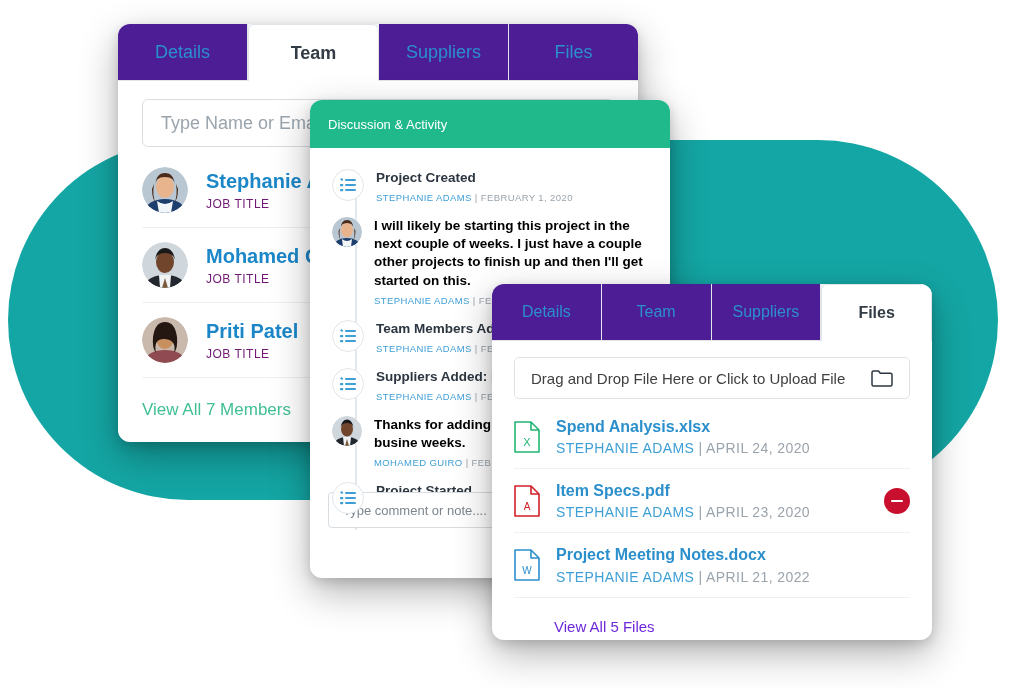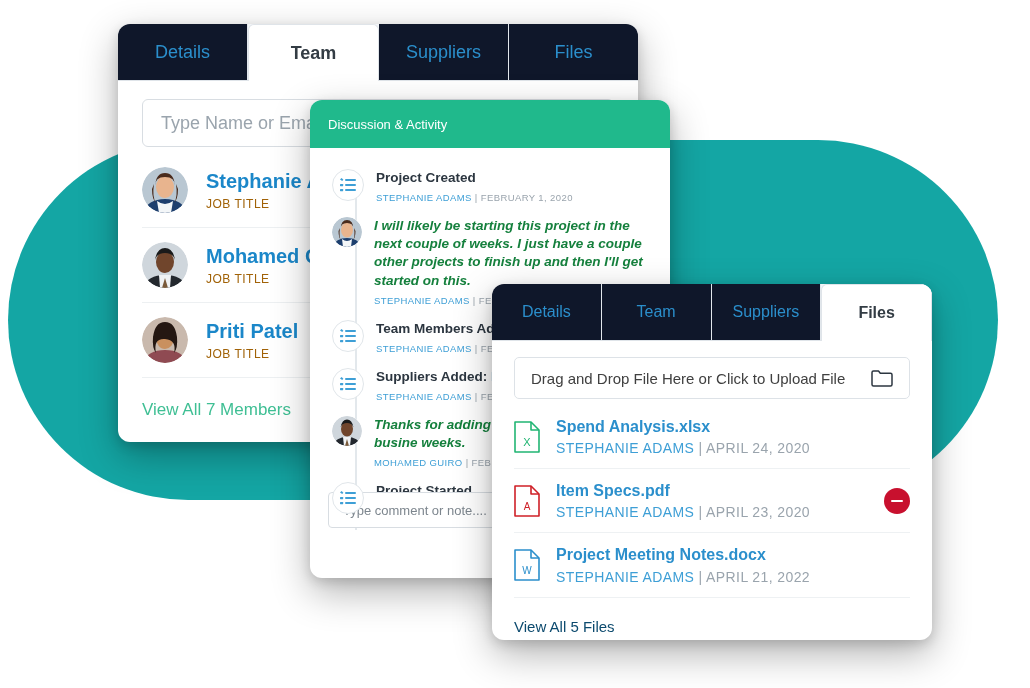--- a/index.html
+++ b/index.html
@@ -25,21 +25,21 @@
     box-shadow:0 14px 38px rgba(0,0,0,.30), 0 4px 12px rgba(0,0,0,.14);
     overflow:hidden;
   }
 
   
   .tabbar{display:flex;background:#f2f5f8;height:56px;align-items:stretch;
           border-bottom:1px solid #dfe4e9;}
   .tab{
     flex:1;display:flex;align-items:center;justify-content:center;
     font-size:17px;color:#2b8fcc;cursor:pointer;
-    border-right:1px solid #e2e7ec;background:#0f172a;
+    border-right:1px solid #e2e7ec;background:#4c1d95;
     position:relative;
   }
   .tab:last-child{border-right:none;}
   .tab.active{
     background:#ffffff;color:#333c44;font-weight:bold;
     border-left:1px solid #dfe4e9;border-right:1px solid #dfe4e9;
     border-top:1px solid #dfe4e9;
     border-top-left-radius:6px;border-top-right-radius:6px;
     margin-bottom:-1px;
   }
@@ -55,21 +55,21 @@
   }
   .search-wrap .ph{color:#9aa4ad;font-size:18px;}
   .member{
     display:flex;align-items:center;gap:18px;padding:14px 0;
     border-bottom:1px solid #edf0f2;
   }
   .avatar{width:46px;height:46px;border-radius:50%;flex:0 0 46px;
           overflow:hidden;position:relative;}
   .avatar svg{display:block;width:100%;height:100%;}
   .m-name{font-size:20px;font-weight:bold;color:#1b87c9;line-height:1.2;}
-  .m-title{font-size:12px;color:#a16207;letter-spacing:.5px;margin-top:4px;}
+  .m-title{font-size:12px;color:#701a75;letter-spacing:.5px;margin-top:4px;}
   .viewall{
     font-size:17px;color:#3fbf94;padding:22px 24px 0 24px;cursor:pointer;
   }
 
   
   #discussion-card{left:310px;top:100px;width:360px;height:478px;z-index:4;}
   .disc-head{background:#20b98c;height:32px;display:flex;align-items:center;
              padding:8px 18px;color:#fff;font-size:13px;}
   .disc-body{position:relative;padding:14px 0 0 0;height:396px;box-sizing:border-box;}
   .timeline{position:absolute;left:45px;top:24px;bottom:14px;width:2px;background:#e3e8ec;}
@@ -77,21 +77,21 @@
   .entry-ic{
     width:30px;height:30px;border-radius:50%;flex:0 0 30px;background:#fff;
     border:1px solid #e1e6ea;display:flex;align-items:center;justify-content:center;
     position:relative;z-index:2;
   }
   .entry-ic.photo{border:none;overflow:hidden;}
   .entry-ic.photo svg{width:100%;height:100%;display:block;}
   .entry-txt{flex:1;min-width:0;}
   .e-title{font-size:13.5px;font-weight:bold;color:#2c3640;line-height:1.33;}
   .e-title .lnk{color:#2b8fcc;font-weight:bold;}
-  .e-msg{font-size:13.5px;font-weight:bold;color:#15803d;line-height:1.35;font-style:italic;}
+  .e-msg{font-size:13.5px;font-weight:bold;color:#000000;line-height:1.35;}
   .e-meta{font-size:9.5px;margin-top:5px;letter-spacing:.4px;color:#9aa4ad;}
   .e-meta .who{color:#3e9fd6;}
   .comment-wrap{
     position:absolute;left:18px;right:18px;bottom:16px;height:36px;
     border:1px solid #d8dde2;border-radius:4px;display:flex;align-items:center;
     padding:0 14px;box-sizing:border-box;background:#fff;
   }
   .comment-wrap .ph{color:#7d868e;font-size:13px;}
 
   
@@ -112,21 +112,21 @@
   .file-ic{width:26px;height:32px;flex:0 0 26px;}
   .f-name{font-size:16px;font-weight:bold;color:#2b8fcc;line-height:1.2;}
   .f-meta{font-size:14px;margin-top:4px;letter-spacing:.4px;color:#9aa4ad;}
   .f-meta .who{color:#3e9fd6;}
   .remove-btn{
     position:absolute;right:0;top:50%;transform:translateY(-50%);
     width:26px;height:26px;border-radius:50%;background:#c8102e;
     display:flex;align-items:center;justify-content:center;cursor:pointer;
   }
   .remove-btn i{display:block;width:12px;height:2px;background:#fff;border-radius:1px;}
-  .files-viewall{font-size:15px;color:#0c4a6e;padding:20px 22px 0 22px;cursor:pointer;}
+  .files-viewall{font-size:15px;color:#6d28d9;padding:20px 22px 0 22px;cursor:pointer;margin-left:40px;}
   .folder-ic{width:22px;height:18px;}
 </style>
 </head>
 <body>
 
 <div class="stage">
 
   <div class="teal-blob"></div>
 
   <div class="card" id="team-card">

